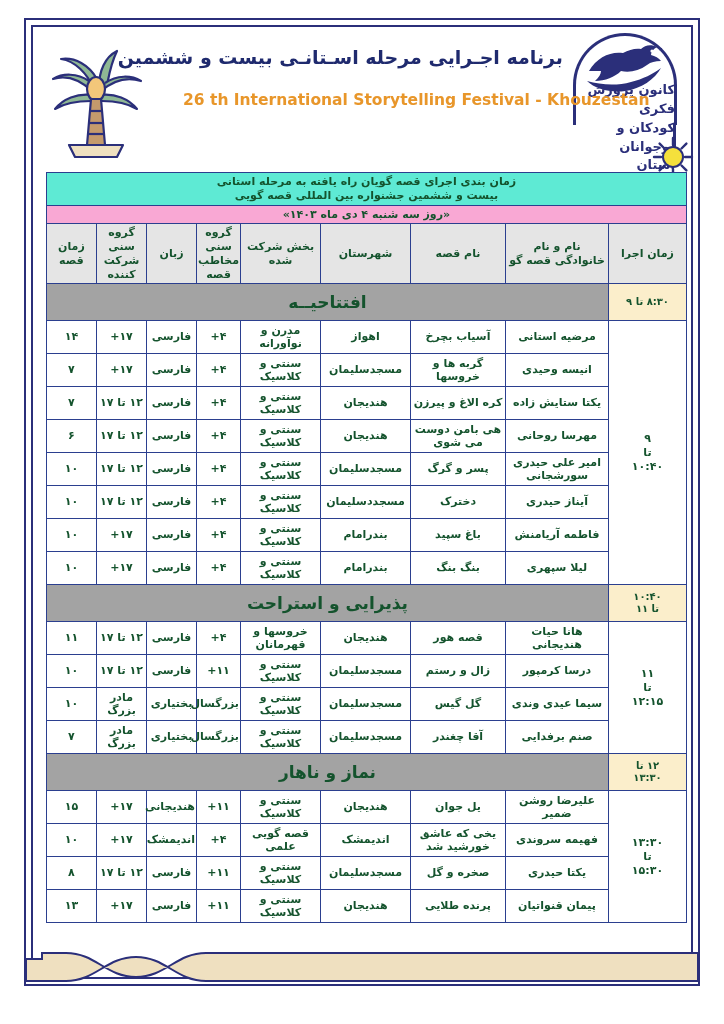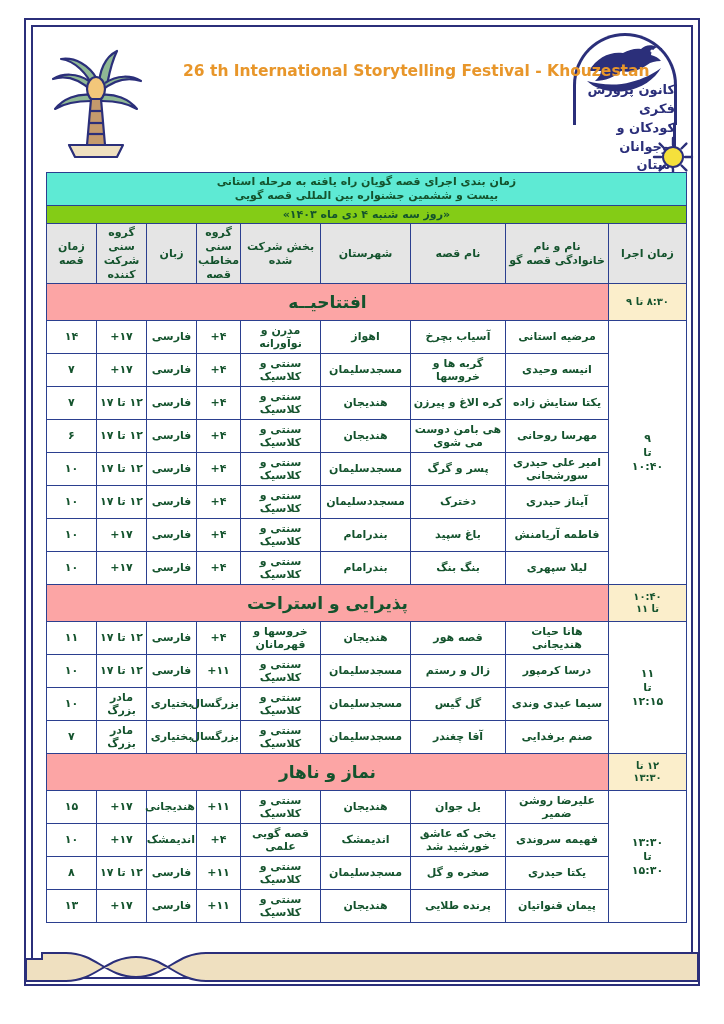--- a/index.html
+++ b/index.html
@@ -166,42 +166,42 @@
   .banner-main td {
     background: #5eead4;
     color: #1f2a6e;
     font-size: 16.5px;
     font-weight: bold;
     line-height: 1.6;
     padding: 6px 8px;
     border: 1.6px solid #2b3f8f;
   }
   .banner-date td {
-    background: #84cc16;
+    background: #f9a8d4;
     color: #c1272d;
     font-size: 15px;
     font-weight: bold;
     padding: 6px 8px;
     border: 1.6px solid #2b3f8f;
   }
 
   
   .colhead td {
     background: #e5e5e5;
     color: #3a2c00;
     font-size: 11px;
     font-weight: bold;
     height: 54px;
     line-height: 1.3;
     padding: 3px 2px;
   }
 
   
   .section-row td.section-label {
-    background: #fca5a5;
+    background: #a3a3a3;
     color: #14532d;
     font-size: 17px;
     font-weight: bold;
     letter-spacing: 1px;
     height: 37px;
   }
   .section-row td.section-time {
     background: #fbeecb;
     color: #14532d;
     font-size: 10px;
@@ -277,20 +277,21 @@
           <line x1="8.6" y1="8.6" x2="13.5" y2="13.5"></line>
           <line x1="30.5" y1="30.5" x2="35.4" y2="35.4"></line>
           <line x1="8.6" y1="35.4" x2="13.5" y2="30.5"></line>
           <line x1="30.5" y1="13.5" x2="35.4" y2="8.6"></line>
         </g>
         <circle cx="22" cy="22" r="10" fill="#f5e03c" stroke="#2b2f7a" stroke-width="2"></circle>
       </svg>
     </div>
 
     <div class="titles">
+      <div class="title-fa-1">برنامه اجـرایی مرحله اسـتانـی بیست و ششمین</div>
       <div class="title-en">26 th International Storytelling Festival - Khouzestan</div>
     </div>
 
     <svg class="palm-box" viewBox="0 0 116 130">
       <g stroke="#2b2f7a" stroke-width="2.2" stroke-linejoin="round">
         <path d="M55 58 C42 46 28 42 16 46 C26 40 40 40 52 48" fill="#8fb894"></path>
         <path d="M57 56 C50 40 38 28 24 26 C38 24 52 32 60 46" fill="#8fb894"></path>
         <path d="M62 54 C62 38 68 24 80 18 C74 30 72 42 70 52" fill="#8fb894"></path>
         <path d="M64 58 C78 46 92 44 104 48 C94 42 80 42 68 50" fill="#8fb894"></path>
         <path d="M63 62 C78 60 92 66 100 76 C90 70 76 68 65 68" fill="#8fb894"></path>

